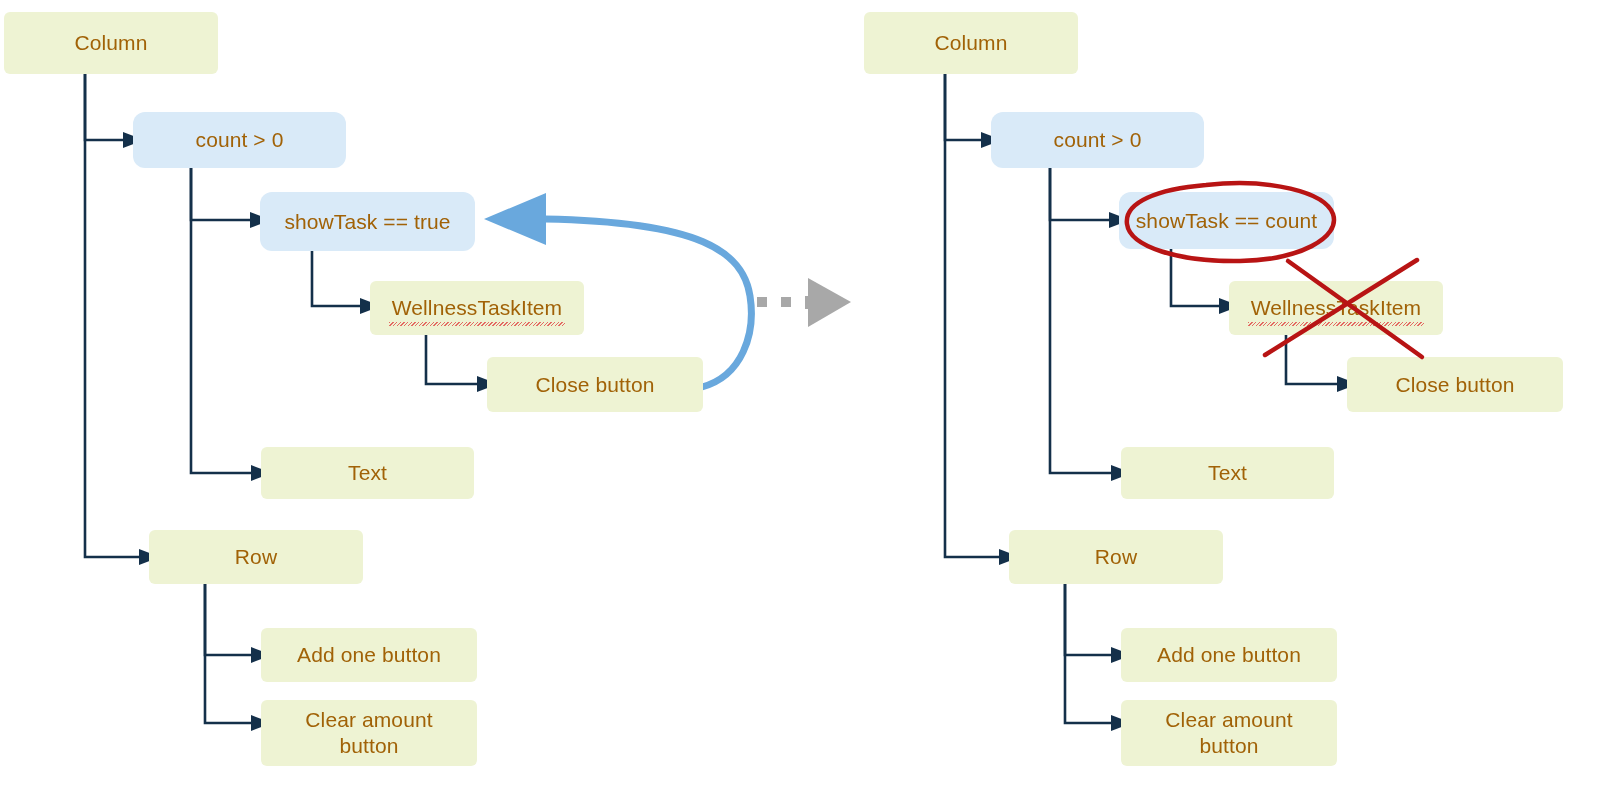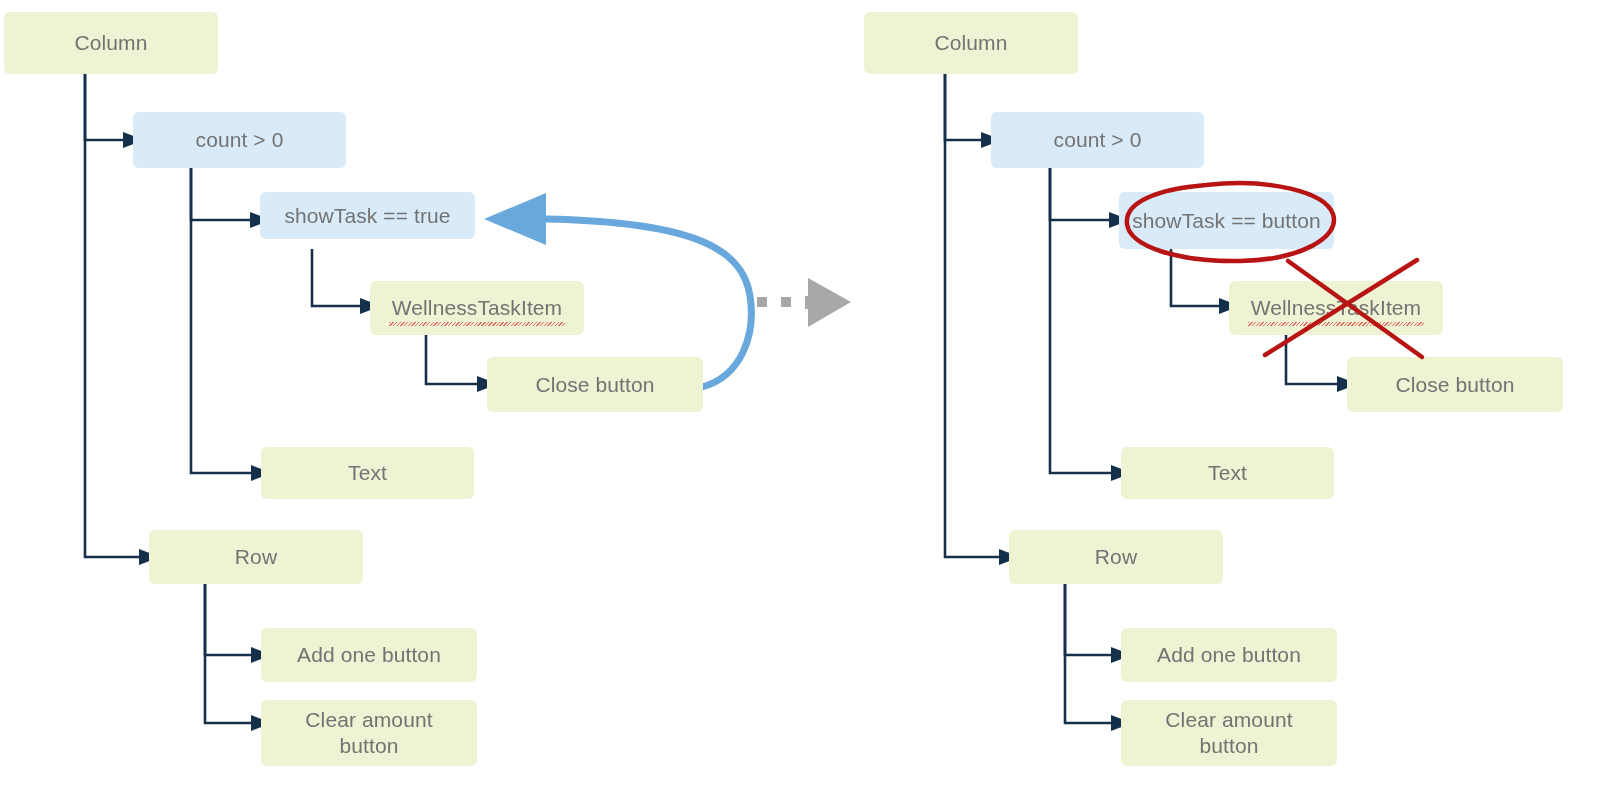--- a/index.html
+++ b/index.html
@@ -23,27 +23,27 @@
   .node {
     position: absolute;
     box-sizing: border-box;
     border-radius: 6px;
     display: flex;
     align-items: center;
     justify-content: center;
     text-align: center;
     font-size: 21px;
     line-height: 1.22;
-    color: #737373;
+    color: #a16207;
     letter-spacing: 0.1px;
     padding: 0 8px;
     white-space: pre-line;
   }
   .node.green  { background: #eef3d3; }
-  .node.blue   { background: #d9eaf8; }
+  .node.blue   { background: #d9eaf8; border-radius: 12px; }
   .node.underlined .nlabel {
     text-underline-offset: 3px;
     text-decoration-thickness: 1.5px;
   }
   .squiggle {
     position: absolute;
     left: 50%;
     transform: translateX(-50%);
     bottom: 9px;
     height: 4px;
@@ -140,21 +140,21 @@
     </svg>
 
     <div class="node green" style="left:4px; top:12px; width:214px; height:62px;">
       <span class="nlabel">Column</span>
     </div>
 
     <div class="node blue" style="left:133px; top:112px; width:213px; height:56px;">
       <span class="nlabel">count &gt; 0</span>
     </div>
 
-    <div class="node blue" style="left:260px; top:192px; width:215px; height:47px;">
+    <div class="node blue" style="left:260px; top:192px; width:215px; height:59px;">
       <span class="nlabel">showTask == true</span>
     </div>
 
     <div class="node green underlined" style="left:370px; top:281px; width:214px; height:54px;">
       <span class="nlabel">WellnessTaskItem</span>
       <span class="squiggle"></span>
     </div>
 
     <div class="node green" style="left:487px; top:357px; width:216px; height:55px;">
       <span class="nlabel">Close button</span>
@@ -234,21 +234,21 @@
 
     <div class="node green" style="left:864px; top:12px; width:214px; height:62px;">
       <span class="nlabel">Column</span>
     </div>
 
     <div class="node blue" style="left:991px; top:112px; width:213px; height:56px;">
       <span class="nlabel">count &gt; 0</span>
     </div>
 
     <div class="node blue" style="left:1119px; top:192px; width:215px; height:57px;">
-      <span class="nlabel">showTask == button</span>
+      <span class="nlabel">showTask == count</span>
     </div>
 
     <div class="node green underlined" style="left:1229px; top:281px; width:214px; height:54px;">
       <span class="nlabel">WellnessTaskItem</span>
       <span class="squiggle"></span>
     </div>
 
     <div class="node green" style="left:1347px; top:357px; width:216px; height:55px;">
       <span class="nlabel">Close button</span>
     </div>

